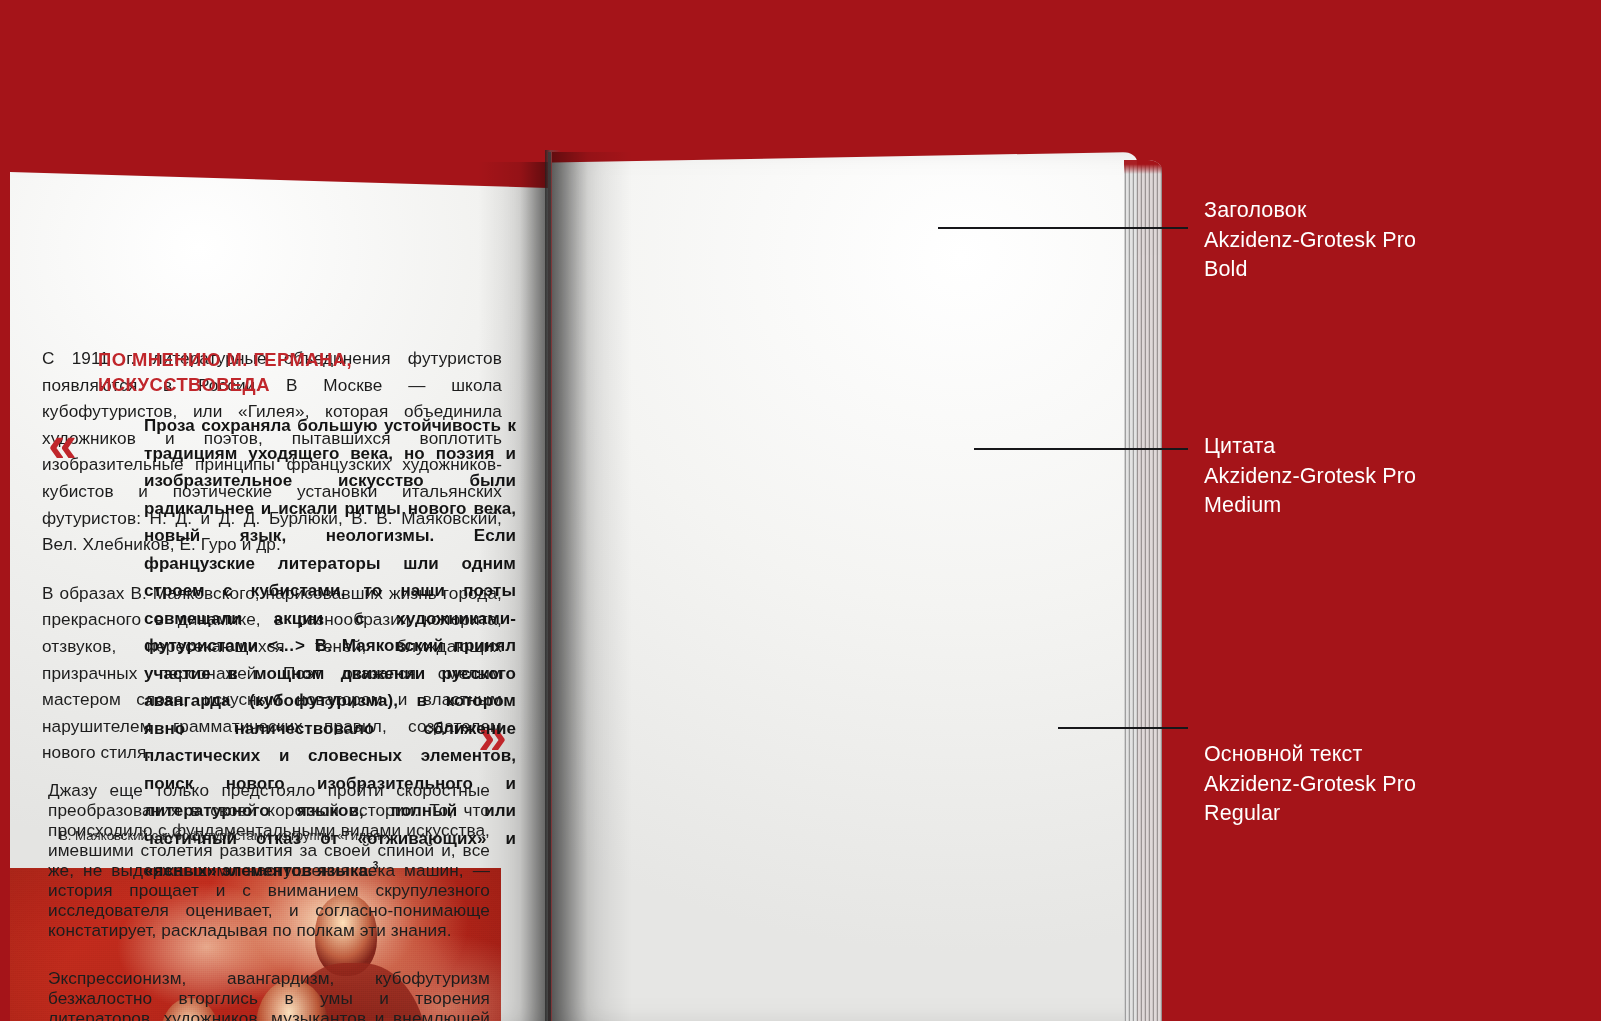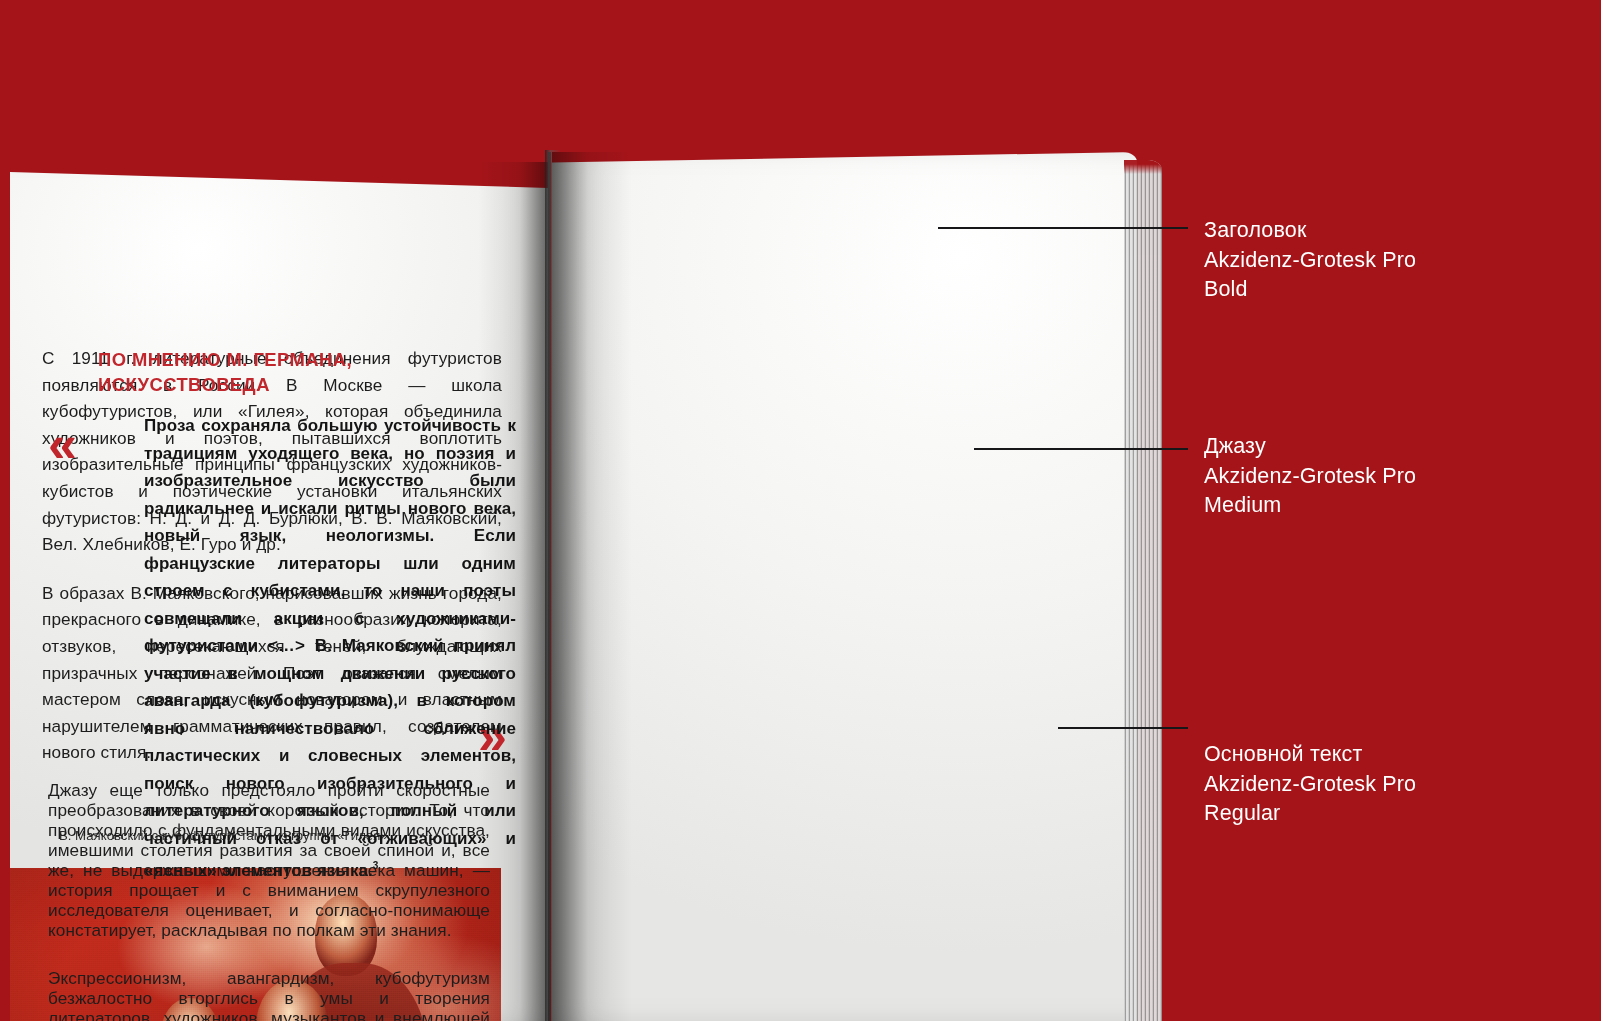--- a/index.html
+++ b/index.html
@@ -207,21 +207,21 @@
 
   
   .ann{
     position:absolute;
     color:#ffffff;
     font-size:21.5px;
     line-height:29.5px;
     letter-spacing:.15px;
     white-space:pre-line;
   }
-  #ann1{ left:1204px; top:216px; }
+  #ann1{ left:1204px; top:196px; }
   #ann2{ left:1204px; top:432px; }
   #ann3{ left:1204px; top:740px; }
 
   .leader{
     position:absolute;
     height:2px;
     background:#17171a;
   }
   #lead1{ left:938px; top:227px; width:250px; }
   #lead2{ left:974px; top:448px; width:214px; }
@@ -286,20 +286,20 @@
   <p class="right-par" id="rpar2">Экспрессионизм, авангардизм, кубофутуризм безжалостно вторглись в умы и творения литераторов, художников, музыкантов и внемлющей им толпы. Джаз как дитя нового века освоил эти достижения и «принял» модернизм к началу 1940-х гг., удивительно быстрый прогресс! В первые четыре десятилетия своей «жизни» этот юный вид искусства сделал гигантский шаг от развлекательно-увеселяющей музыки огромного количе-</p>
 
 </div>
 
 <div class="leader" id="lead1"></div>
 <div class="ann" id="ann1">Заголовок
 Akzidenz-Grotesk Pro
 Bold</div>
 
 <div class="leader" id="lead2"></div>
-<div class="ann" id="ann2">Джазу
+<div class="ann" id="ann2">Цитата
 Akzidenz-Grotesk Pro
 Medium</div>
 
 <div class="leader" id="lead3"></div>
 <div class="ann" id="ann3">Основной текст
 Akzidenz-Grotesk Pro
 Regular</div>
 
 </body></html>

